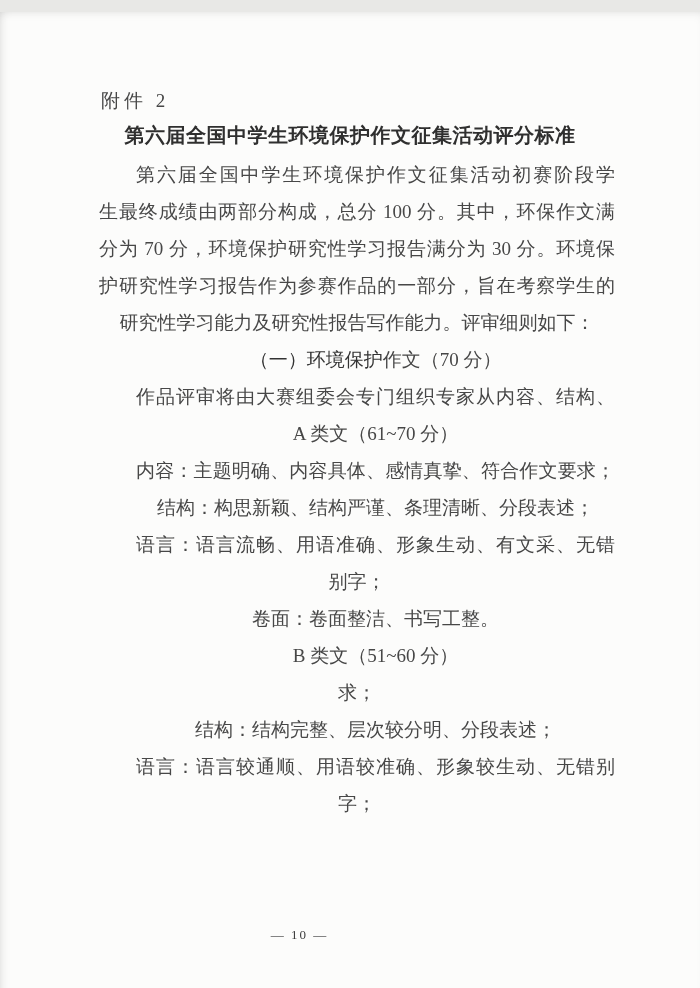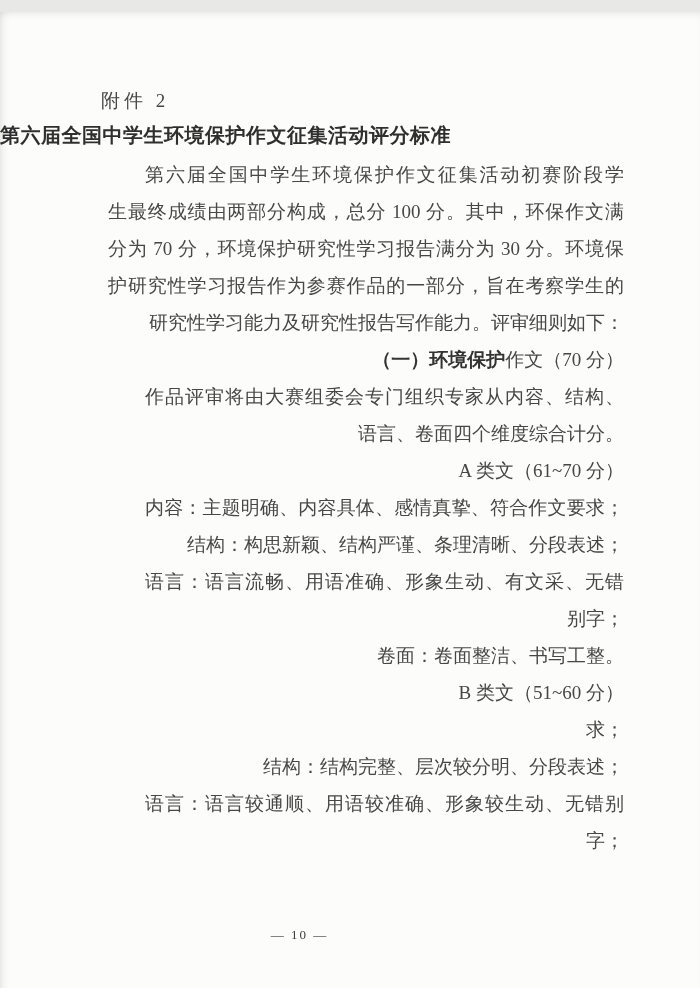--- a/index.html
+++ b/index.html
@@ -26,51 +26,51 @@
     line-height: 26px;
     letter-spacing: 4px;
     color: #474747;
     white-space: nowrap;
   }
   .doc-title {
     position: absolute;
     left: 0;
     top: 108px;
     width: 700px;
-    text-align: left;
+    text-align: center;
     font-size: 20px;
     line-height: 30px;
     font-weight: bold;
     letter-spacing: 0.5px;
     color: #2f2f2f;
     white-space: nowrap;
   }
   .body-text {
     position: absolute;
-    left: 108px;
+    left: 99px;
     top: 144px;
     width: 516px;
     color: #474747;
   }
   .line {
     height: 37px;
     line-height: 37px;
     font-size: 19px;
     letter-spacing: 0;
     white-space: nowrap;
-    text-align: right;
+    text-align: center;
   }
   .ind { text-indent: 37px; }
   .j {
     white-space: normal;
     text-align: justify;
     text-align-last: justify;
   }
   .b {
-    font-weight: bold;
+    font-weight: normal;
     color: #333333;
   }
   .footer {
     position: absolute;
     left: 0;
     top: 913px;
     width: 599px;
     text-align: center;
     font-size: 13px;
     line-height: 20px;
@@ -91,21 +91,20 @@
 
     <div class="line ind j">第六届全国中学生环境保护作文征集活动初赛阶段学</div>
     <div class="line j">生最终成绩由两部分构成，总分 100 分。其中，环保作文满</div>
     <div class="line j">分为 70 分，环境保护研究性学习报告满分为 30 分。环境保</div>
     <div class="line j">护研究性学习报告作为参赛作品的一部分，旨在考察学生的</div>
     <div class="line">研究性学习能力及研究性报告写作能力。评审细则如下：</div>
 
     <div class="line ind"><span class="b">（一）环境保护</span><span>作文（70 分）</span></div>
 
     <div class="line ind j">作品评审将由大赛组委会专门组织专家从内容、结构、</div>
-    <div class="line">语言、卷面四个维度综合计分。</div>
 
     <div class="line ind">A 类文（61~70 分）</div>
 
     <div class="line ind j">内容：主题明确、内容具体、感情真挚、符合作文要求；</div>
     <div class="line ind">结构：构思新颖、结构严谨、条理清晰、分段表述；</div>
     <div class="line ind j">语言：语言流畅、用语准确、形象生动、有文采、无错</div>
     <div class="line">别字；</div>
     <div class="line ind">卷面：卷面整洁、书写工整。</div>
 
     <div class="line ind">B 类文（51~60 分）</div>

